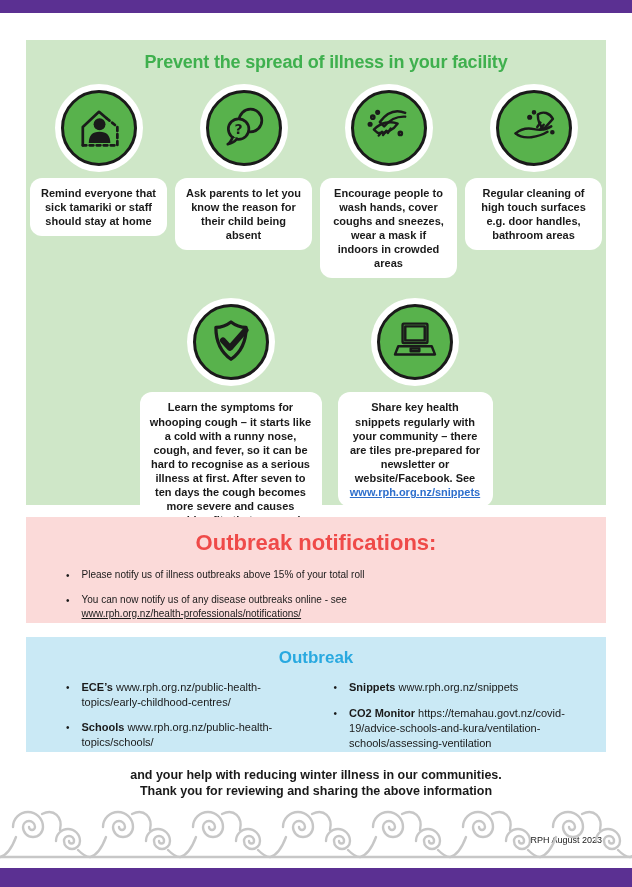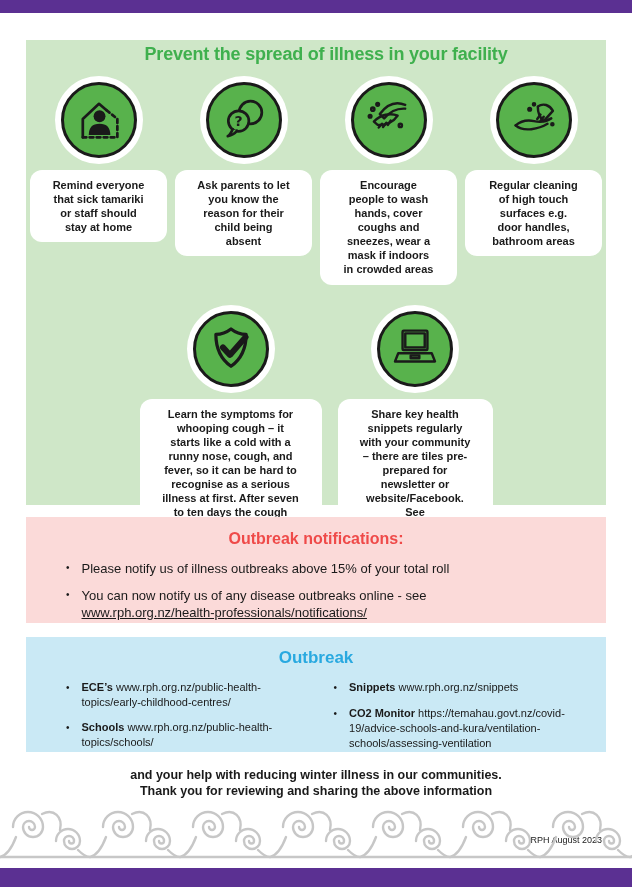--- a/index.html
+++ b/index.html
@@ -12,44 +12,44 @@
   .page{
     position:relative;width:632px;height:887px;background:#ffffff;
     font-family:"Liberation Sans","DejaVu Sans",sans-serif;color:var(--c-ink);
     margin:0 auto;overflow:hidden;
   }
   .bar-top{position:absolute;top:0;left:0;width:100%;height:13px;background:var(--c-purple);}
   .bar-bottom{position:absolute;top:868px;left:0;width:100%;height:19px;background:var(--c-purple);}
 
   
   .green-panel{position:absolute;left:26px;top:40px;width:580px;height:465px;background:var(--c-panel_green);}
-  .green-title{ text-align:center;margin-top:4px;font-size:18px;font-weight:bold;color:var(--c-title_green);letter-spacing:-.2px;padding-left:20px;}
+  .green-title{ text-align:center;margin-top:12px;font-size:18px;font-weight:bold;color:var(--c-title_green);letter-spacing:-.2px;padding-left:20px;}
   .row{display:flex;justify-content:center;align-items:flex-start;}
   .row1{margin-top:17px;gap:8px;}
   .row2{margin-top:26px;gap:16px;}
   .col{display:flex;flex-direction:column;align-items:center;}
   .row1 .col{width:137px;}
   .r2c1{width:158px;} .r2c2{width:182px;} .r2c3{width:155px;}
   .circle{
     width:76px;height:76px;border-radius:50%;background:var(--c-circle_green);
     border:3px solid var(--c-ink);box-shadow:0 0 0 6px #fff;
     display:flex;align-items:center;justify-content:center;flex:none;
   }
   .circle svg{width:54px;height:54px;}
   .card{
-    background:#fff;border-radius:12px;margin-top:12px;padding:8px 22px;
+    background:#fff;border-radius:12px;margin-top:12px;padding:8px 10px;
     font-size:11px;font-weight:bold;line-height:1.28;text-align:center;width:100%;
   }
   .card .link{color:var(--c-link);text-decoration:underline;}
 
   
   .pink-panel{position:absolute;left:26px;top:517px;width:580px;height:106px;background:var(--c-pink);}
-  .pink-title{text-align:center;margin-top:13px;font-size:16px;font-weight:bold;color:var(--c-red);}
+  .pink-title{text-align:center;margin-top:13px;font-size:22px;font-weight:bold;color:var(--c-red);}
   .bullets{margin:12px 30px 0 40px;}
-  .bullet{display:flex;gap:12px;margin-bottom:9px;font-size:13px;line-height:1.35;}
+  .bullet{display:flex;gap:12px;margin-bottom:9px;font-size:10px;line-height:1.35;}
   .bullet::before{content:"•";font-size:10px;line-height:1.6;}
   .bullet .u{color:inherit;text-decoration:underline;display:block;}
 
   
   .blue-panel{position:absolute;left:26px;top:637px;width:580px;height:115px;background:var(--c-blue);}
   .blue-title{text-align:center;margin-top:11px;font-size:17px;font-weight:bold;color:var(--c-cyan);}
   .res-cols{display:flex;gap:23px;margin:12px 28px 0 40px;}
   .res-col{flex:1;}
   .res-col .bullet{font-size:11px;margin-bottom:10px;}
   .res-col .bullet p{word-break:break-word;}

